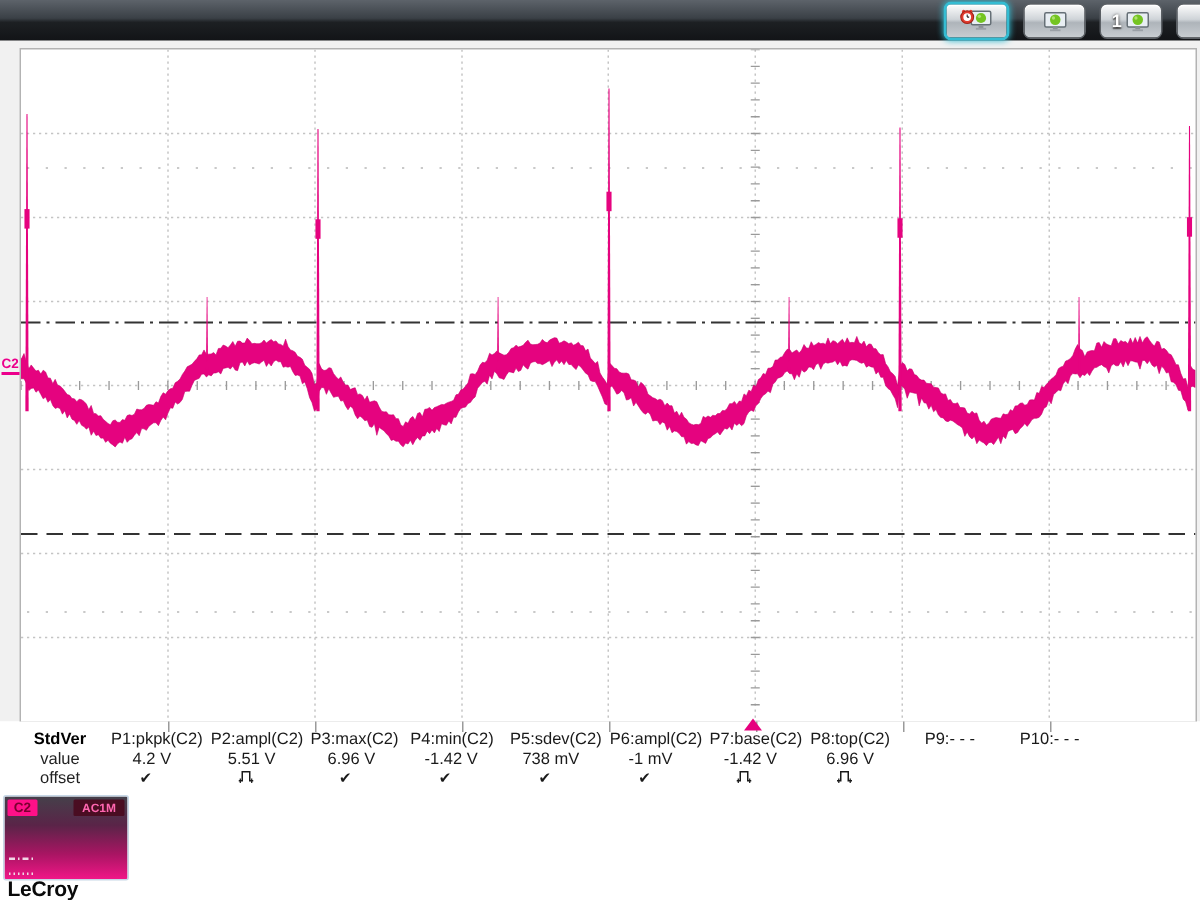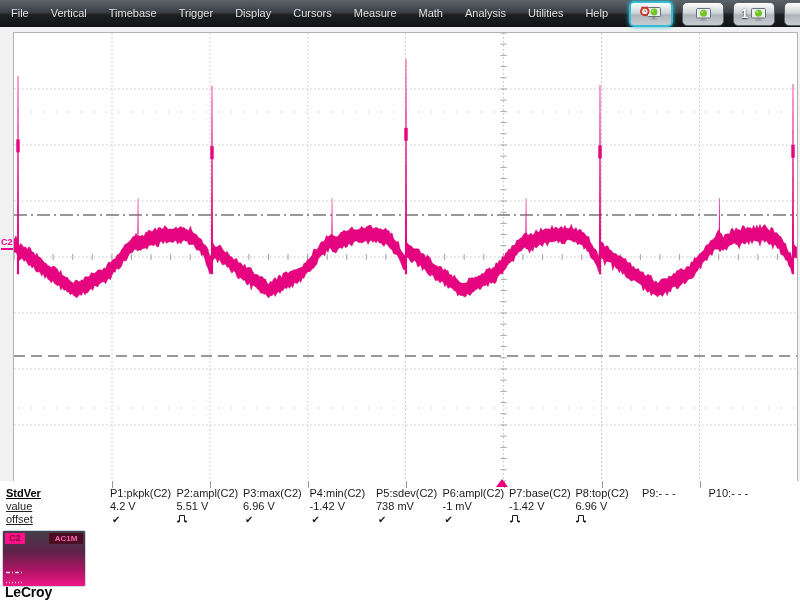--- a/index.html
+++ b/index.html
@@ -33,23 +33,23 @@
     border-left:6px solid transparent;border-right:6px solid transparent;
     border-bottom:8px solid #e6007e;}
 
   
   #bottom{position:absolute;left:0;top:481px;width:800px;height:119px;background:#fff;}
   .gridtick{position:absolute;top:481px;width:1px;height:7px;background:#9a9a9a;z-index:2;}
 
   #meas-table{position:absolute;left:6px;top:487px;display:grid;
     grid-template-columns:68px repeat(10,66.5px);grid-auto-rows:13px;
     font-size:11px;color:#1a1a1a;z-index:2;}
-  #meas-table .lab{text-align:left;line-height:13px;color:#222;text-decoration:underline;}
+  #meas-table .lab{text-align:center;line-height:13px;color:#222;}
   #meas-table .lab.b{font-weight:bold;color:#000;}
-  #meas-table .cell{text-align:right;padding-right:12px;line-height:13px;white-space:nowrap;margin-left:36px;}
+  #meas-table .cell{text-align:center;padding-right:12px;line-height:13px;white-space:nowrap;}
   #meas-table .stat{padding-right:20px;}
   #meas-table .chk{font-size:10px;color:#1a1a1a;}
 
   
   #chbox{position:absolute;left:2px;top:530px;width:84px;height:57px;z-index:3;
     border:1px solid #c7d7e6;border-radius:2px;box-sizing:border-box;
     background:linear-gradient(180deg,#45404a 0%,#5a2448 35%,#a91563 70%,#f01687 100%);}
   #chbox .chip-c2{position:absolute;left:2px;top:2px;width:20px;height:11px;background:#ff1088;
     color:#7a0030;font-size:9px;font-weight:bold;text-align:center;line-height:11px;border-radius:1px;}
   #chbox .chip-cpl{position:absolute;right:2px;top:2px;width:34px;height:11px;background:#4a0d22;
@@ -60,33 +60,20 @@
 
   #logo{position:absolute;left:5px;top:584px;font-size:14px;font-weight:bold;color:#0a0a0a;
     letter-spacing:-.2px;border-bottom:2px solid #0a0a0a;padding-bottom:0;width:max-content;z-index:3;}
 </style>
 </head>
 <body>
 
 <div id="app">
 
   <div id="menubar">
-    <div id="menu-items" style="display: flex;">
-        <div class="mitem">File</div>
-        <div class="mitem">Vertical</div>
-        <div class="mitem">Timebase</div>
-        <div class="mitem">Trigger</div>
-        <div class="mitem">Display</div>
-        <div class="mitem">Cursors</div>
-        <div class="mitem">Measure</div>
-        <div class="mitem">Math</div>
-        <div class="mitem">Analysis</div>
-        <div class="mitem">Utilities</div>
-        <div class="mitem">Help</div>
-      </div>
     <div id="toolbar">
       <div class="tbtn active">
         <svg width="24" height="18" viewBox="0 0 24 18">
           <rect x="8.5" y="2.5" width="13" height="9" rx="1" fill="#e8eef3" stroke="#667077"></rect>
           <circle cx="15" cy="7" r="3.4" fill="#74c421"></circle>
           <circle cx="13.9" cy="5.9" r="1.1" fill="#aee26e"></circle>
           <rect x="13.4" y="12" width="3.2" height="1.6" fill="#8a9097"></rect>
           <rect x="11.6" y="13.6" width="6.8" height="1.2" fill="#9aa0a6"></rect>
           <circle cx="3.4" cy="2.6" r="1.1" fill="#e23b2e"></circle>
           <circle cx="8.2" cy="2.6" r="1.1" fill="#e23b2e"></circle>

